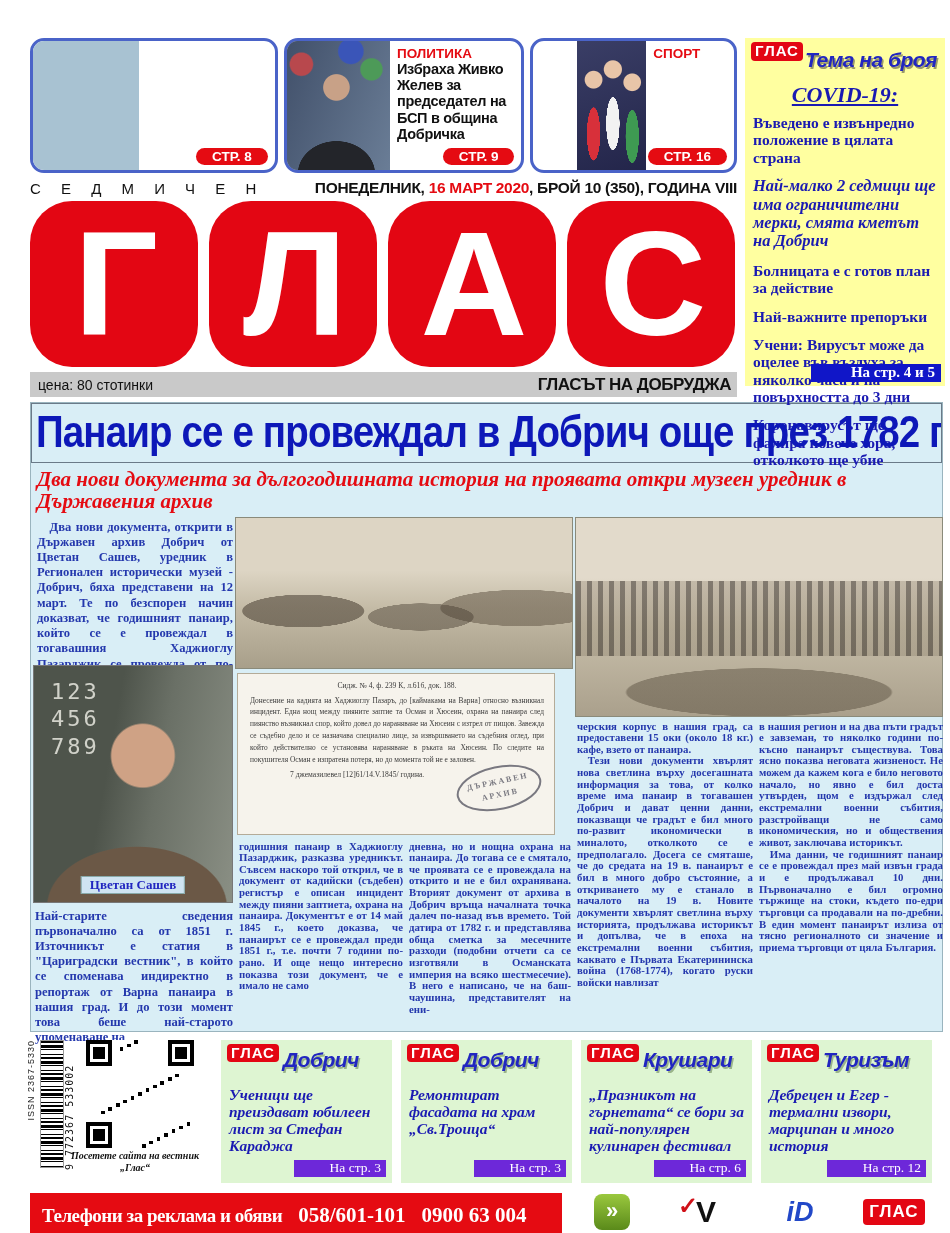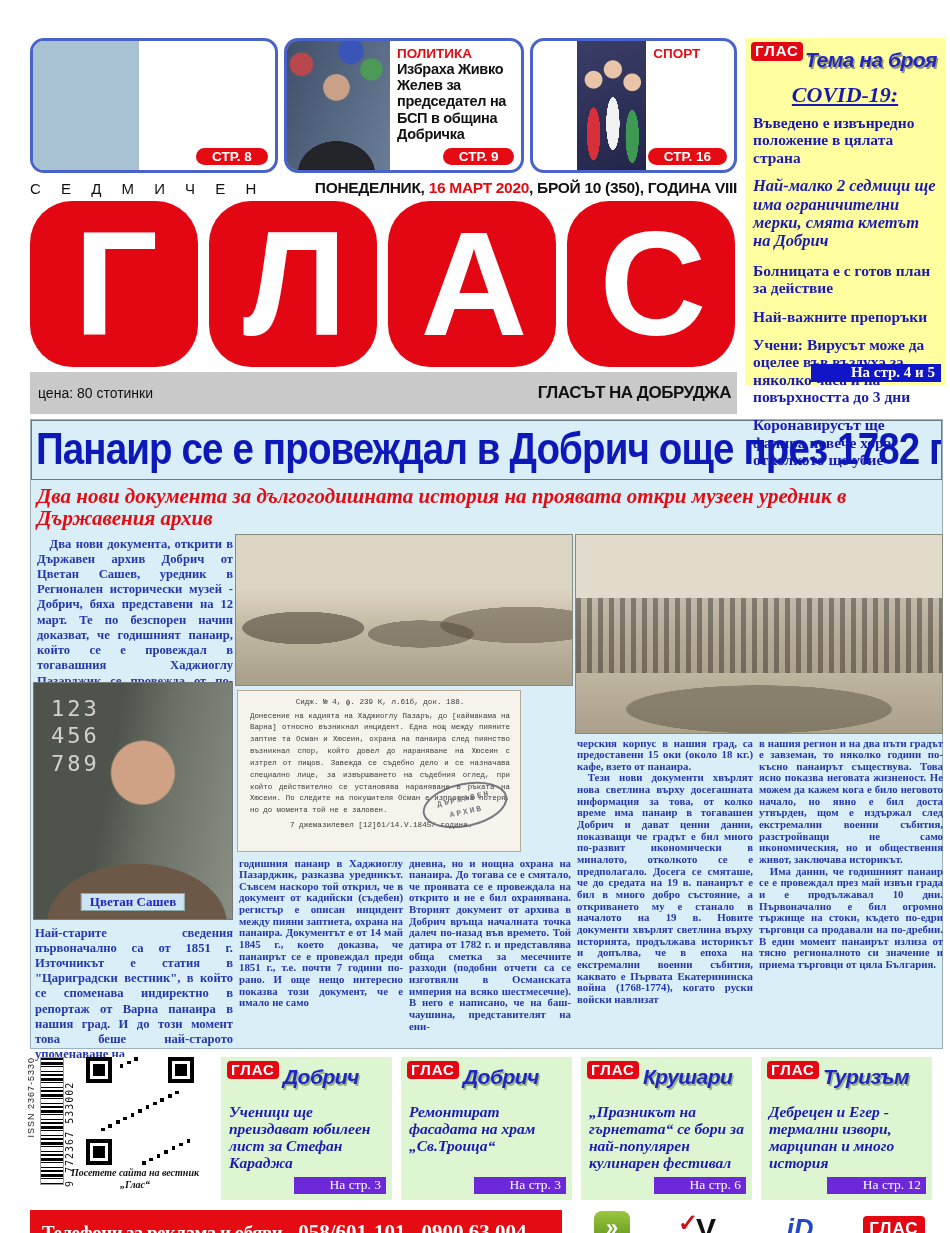--- a/index.html
+++ b/index.html
@@ -46,21 +46,21 @@
   .date-row { display:flex; justify-content:space-between; align-items:flex-end;
               height:22px; margin-top:2px; }
   .weekly { font-size:15px; letter-spacing:8px; color:#111; }
   .date-line { font-weight:bold; font-size:15.5px; color:#111; letter-spacing:-0.3px; }
   .date-red { color:#e50b12; }
 
   .masthead { display:flex; gap:11px; margin-top:4px; height:166px; }
   .m-letter { width:168px; height:166px; background:#e30613; border-radius:42px; color:#fff;
               font-weight:bold; font-size:148px; line-height:150px; text-align:center;
               font-family:"Liberation Sans",sans-serif; letter-spacing:-4px; padding-top:8px; }
-  .gray-bar { margin-top:5px; height:42px; background:#c9c9c9; display:flex;
+  .gray-bar { margin-top:5px; height:25px; background:#c9c9c9; display:flex;
               justify-content:space-between; align-items:center; padding:0 6px 0 8px; }
   .price { font-size:14px; color:#111; }
   .slogan { font-weight:bold; font-size:17px; color:#111; letter-spacing:-0.5px; }
 
   
   .topic-box { width:200px; background:#ffffa0; height:348px; padding:4px 6px 0 6px; position:relative; }
   .mini-glas { display:inline-block; background:#e30613; color:#fff; font-weight:bold;
                border-radius:4px; padding:1px 4px; font-size:15px; letter-spacing:1px;
                font-family:"Liberation Sans",sans-serif; line-height:1.1; }
   .topic-head { display:flex; align-items:flex-start; }
@@ -95,23 +95,23 @@
   .photo-hist1 { left:204px; top:0; width:338px; height:152px; background:
       radial-gradient(ellipse 30% 18% at 20% 62%, rgba(70,60,48,.55) 0 60%, transparent 61%),
       radial-gradient(ellipse 26% 15% at 55% 66%, rgba(70,60,48,.45) 0 60%, transparent 61%),
       radial-gradient(ellipse 40% 20% at 85% 60%, rgba(90,78,62,.5) 0 60%, transparent 61%),
       linear-gradient(#ddd5c4 0 35%, #c4bba6 60%, #a89f8a); }
   .photo-hist2 { left:544px; top:0; width:368px; height:200px; background:
       repeating-linear-gradient(90deg, rgba(52,45,38,.55) 0 5px, rgba(140,128,108,.35) 5px 11px) 0 52%/100% 38% no-repeat,
       radial-gradient(ellipse 60% 20% at 50% 88%, rgba(92,82,66,.5) 0 60%, transparent 61%),
       linear-gradient(#e2dacb 0 30%, #c8bfaa 55%, #aaa08c); }
 
-  .document { position:absolute; left:206px; top:156px; width:284px; height:162px;
+  .document { position:absolute; left:206px; top:156px; width:318px; height:162px;
               background:#f6f3ec; border:1px solid #b4ab98; padding:7px 10px 0 12px;
-              font-family:Liberation Mono, monospace; color:#3a3a3a; }
+              font-family:Liberation Serif, serif; color:#3a3a3a; }
   .doc-line1 { text-align:center; font-size:7.6px; margin-bottom:5px; }
   .doc-body { font-size:7.4px; line-height:1.6; text-align:justify; }
   .doc-line3 { font-size:7.6px; margin-top:4px; padding-left:40px; }
   .stamp { position:absolute; right:12px; bottom:24px; width:86px; height:44px;
            border:2px solid #5a5a66; border-radius:50%; transform:rotate(-12deg);
            color:#5a5a66; font-size:8px; font-weight:bold; text-align:center;
            padding-top:8px; letter-spacing:2px; line-height:1.6; opacity:.8; }
 
   .portrait { position:absolute; left:2px; top:148px; width:200px; height:238px;
               border:1px solid #777; overflow:hidden; background:

